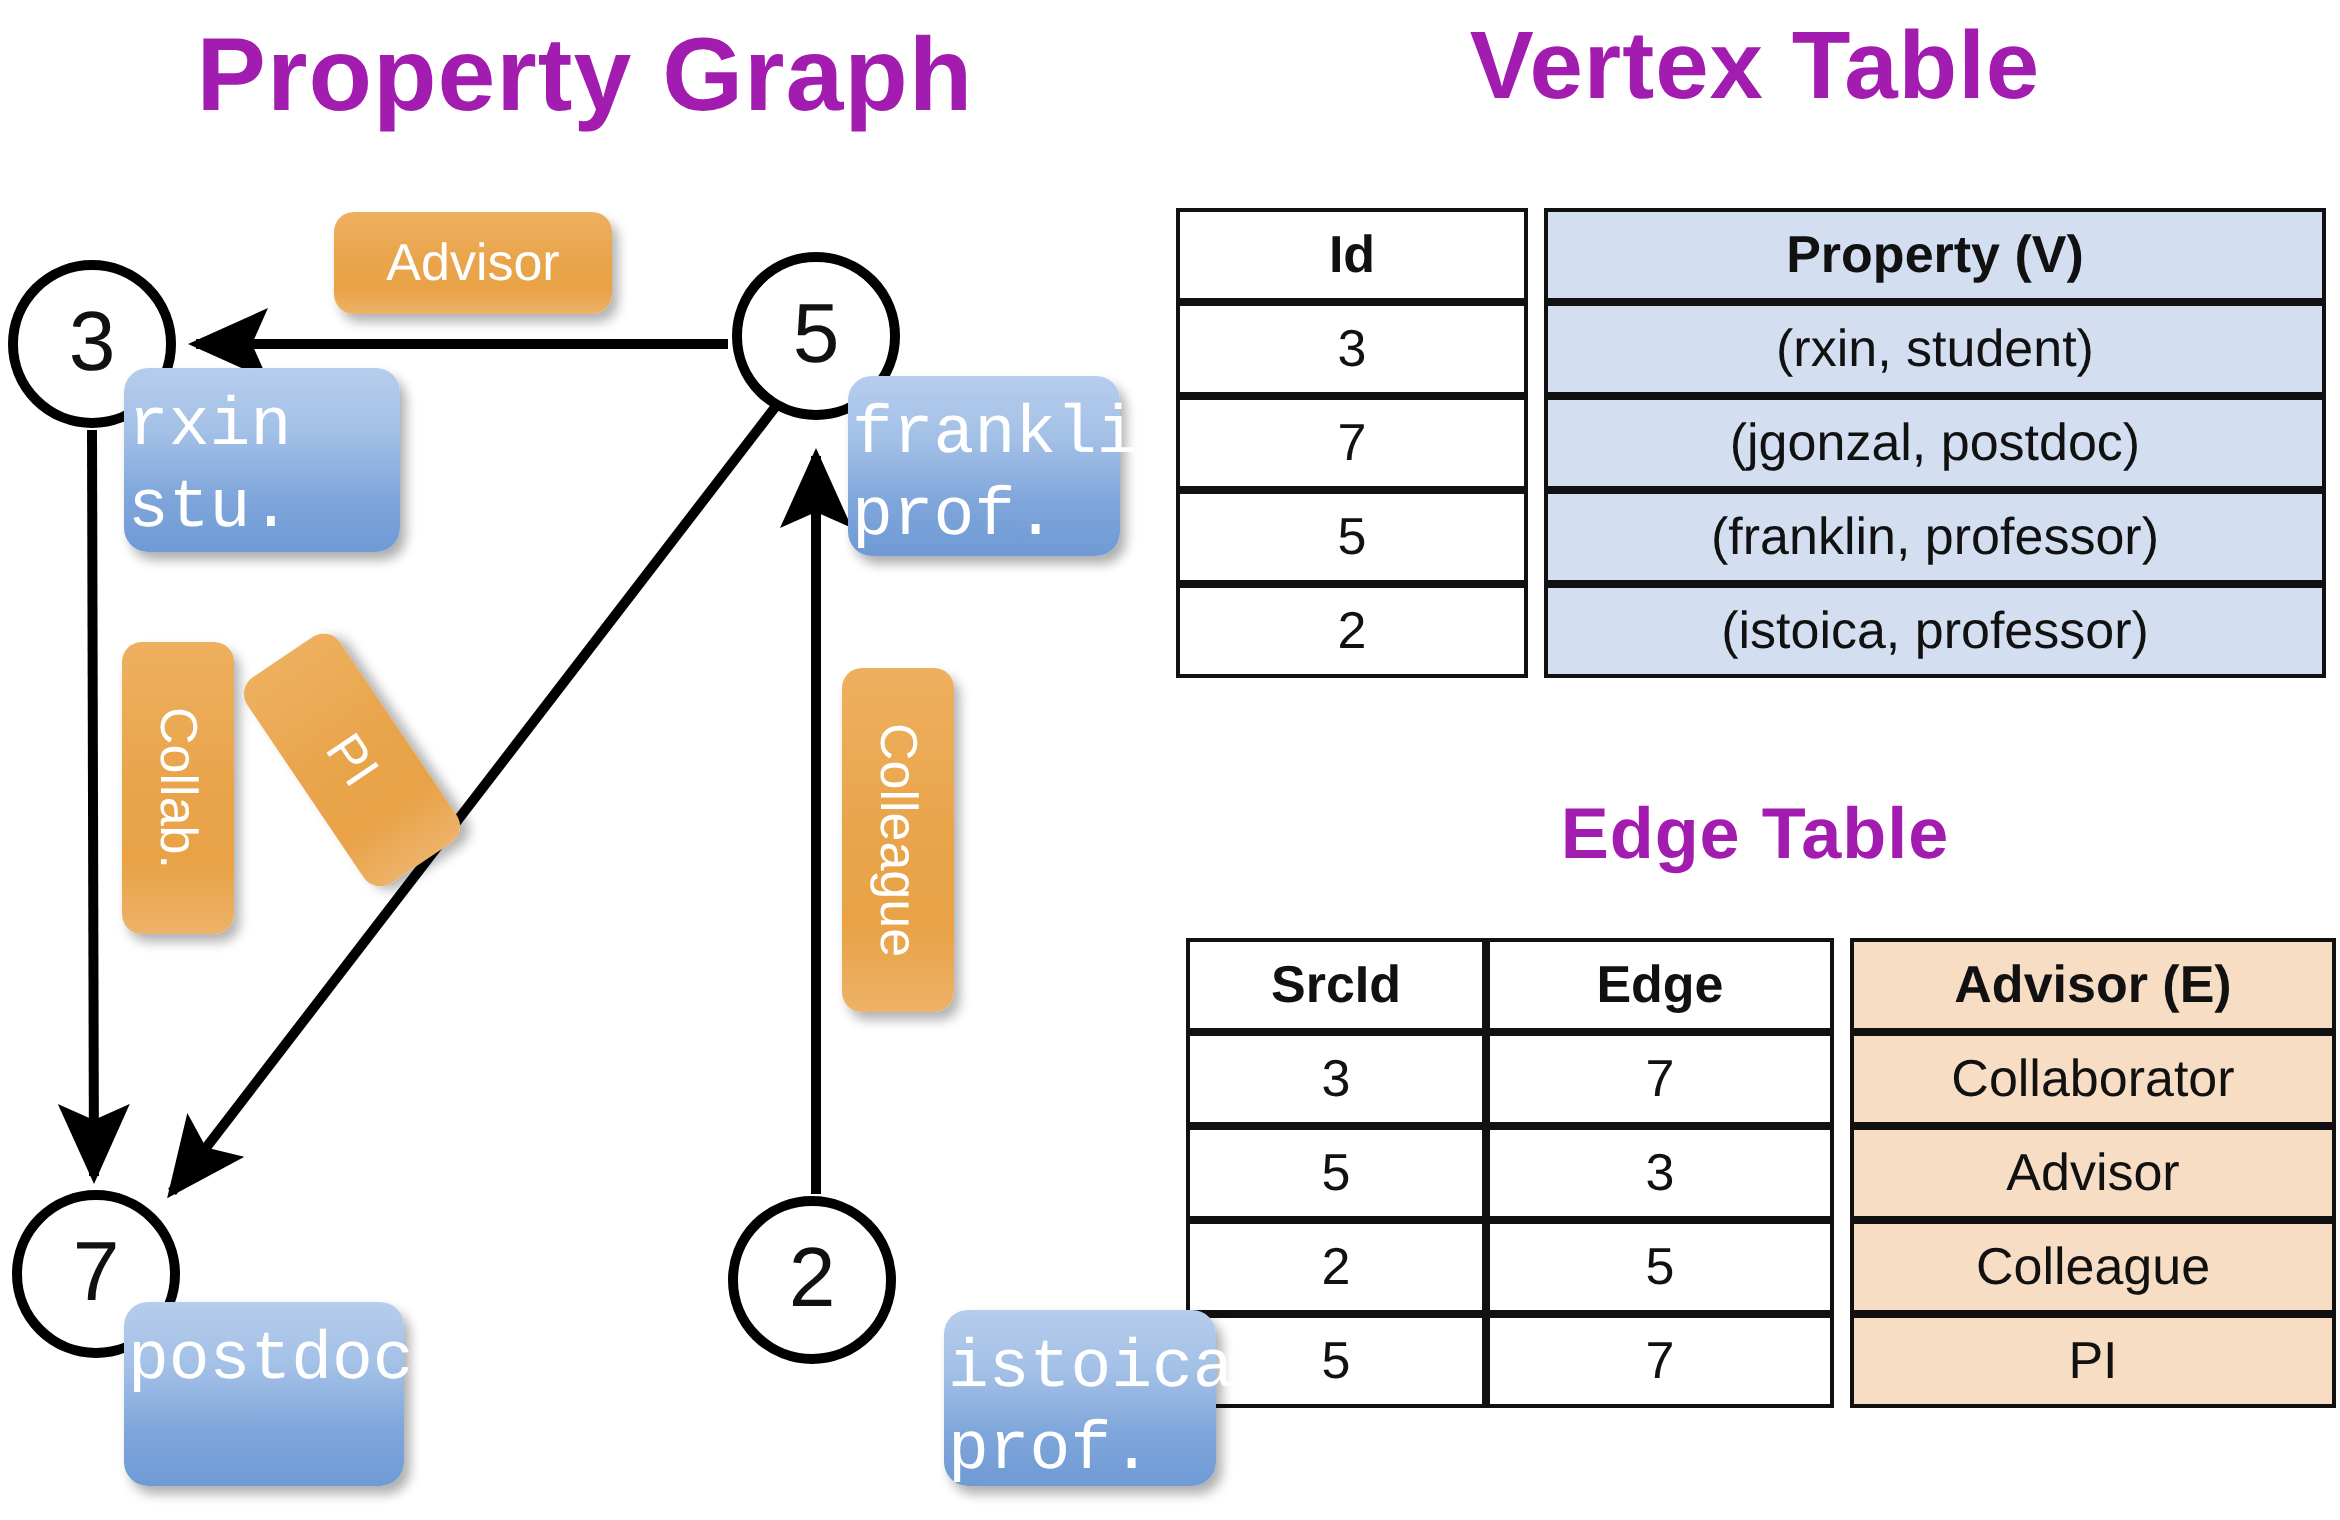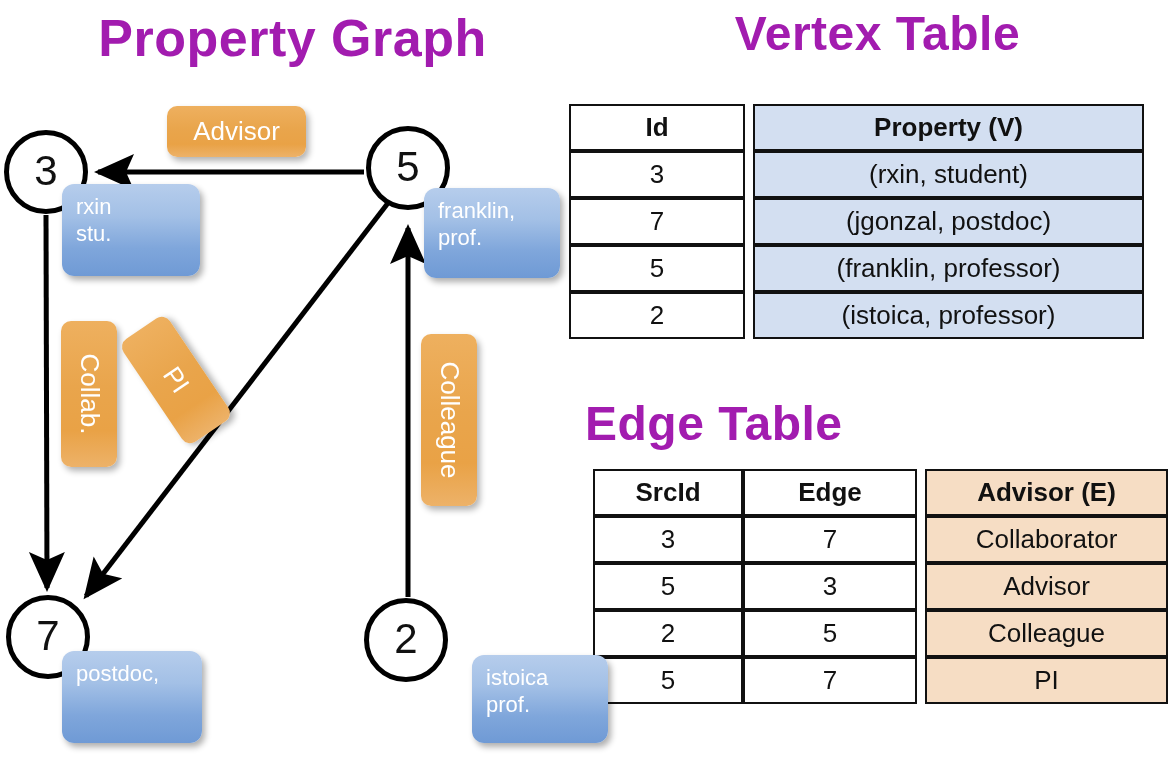--- a/index.html
+++ b/index.html
@@ -30,22 +30,22 @@
     text-align: center;
     font-size: 52px;
   }
   #title-vertex-table {
     left: 585px; top: 6px; width: 585px;
     text-align: center;
     font-size: 48px;
   }
   #title-edge-table {
     left: 585px; top: 396px; width: 585px;
-    text-align: left;
-    font-size: 48px;
+    text-align: center;
+    font-size: 36px;
   }
 
   
   #graph-panel {
     position: absolute;
     left: 0; top: 0;
     width: 585px; height: 760px;
   }
   #graph-edges {
     position: absolute;
@@ -78,26 +78,27 @@
   #node-7 { left: 6px;   top: 595px; }
   #node-2 { left: 364px; top: 598px; }
 
   
   .prop-box {
     position: absolute;
     border-radius: 12px;
     background: linear-gradient(to bottom, #b6cdec 0%, #a3c0e6 35%, #7fa6db 70%, #6f9ad5 100%);
     box-shadow: 3px 4px 6px rgba(0,0,0,0.32);
     color: #ffffff;
-    font-size: 22px;
+    font-size: 34px;
     font-weight: 300;
     line-height: 1.22;
-    padding: 10px 0 0 14px;
+    padding: 10px 0 0 2px;
     box-sizing: border-box;
     z-index: 4;
+    font-family: Liberation Mono, monospace;
   }
   #prop-rxin     { left: 62px;  top: 184px; width: 138px; height: 92px; }
   #prop-franklin { left: 424px; top: 188px; width: 136px; height: 90px; }
   #prop-jgonzal  { left: 62px;  top: 651px; width: 140px; height: 92px; }
   #prop-istoica  { left: 424px; top: 655px; width: 136px; height: 88px; margin-left: 48px; }
 
   
   .rel-box {
     position: absolute;
     border-radius: 10px;
@@ -180,21 +181,21 @@
   }
   .gap-col {
     border: none !important;
     background: transparent !important;
     width: 8px;
     padding: 0 !important;
   }
   .cell-v { background: #d3dff1 !important; }
   .cell-e { background: #f6ddc4 !important; }
 
-  #vertex-table { left: 569px; top: 104px; width: 575px; }
+  #vertex-table { left: 588px; top: 104px; width: 575px; }
   #vertex-table col.c-id   { width: 176px; }
   #vertex-table col.c-gap  { width: 8px; }
   #vertex-table col.c-prop { width: 391px; }
 
   #edge-table { left: 593px; top: 469px; width: 575px; }
   #edge-table col.c-src  { width: 150px; }
   #edge-table col.c-dst  { width: 174px; }
   #edge-table col.c-gap  { width: 8px; }
   #edge-table col.c-prop { width: 243px; }
 </style>

